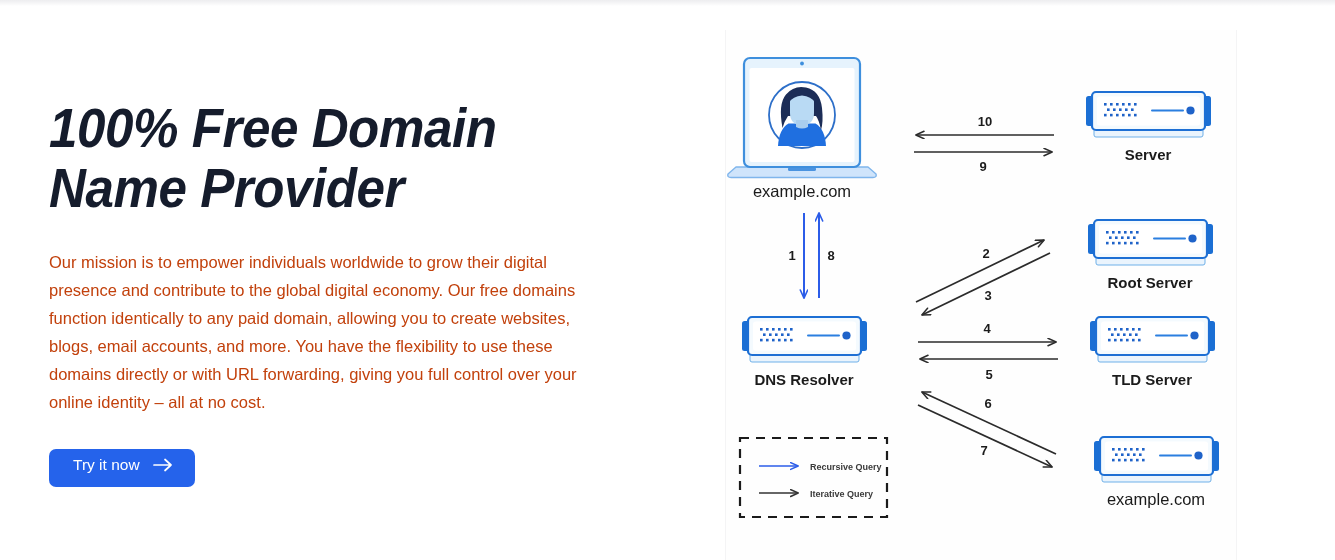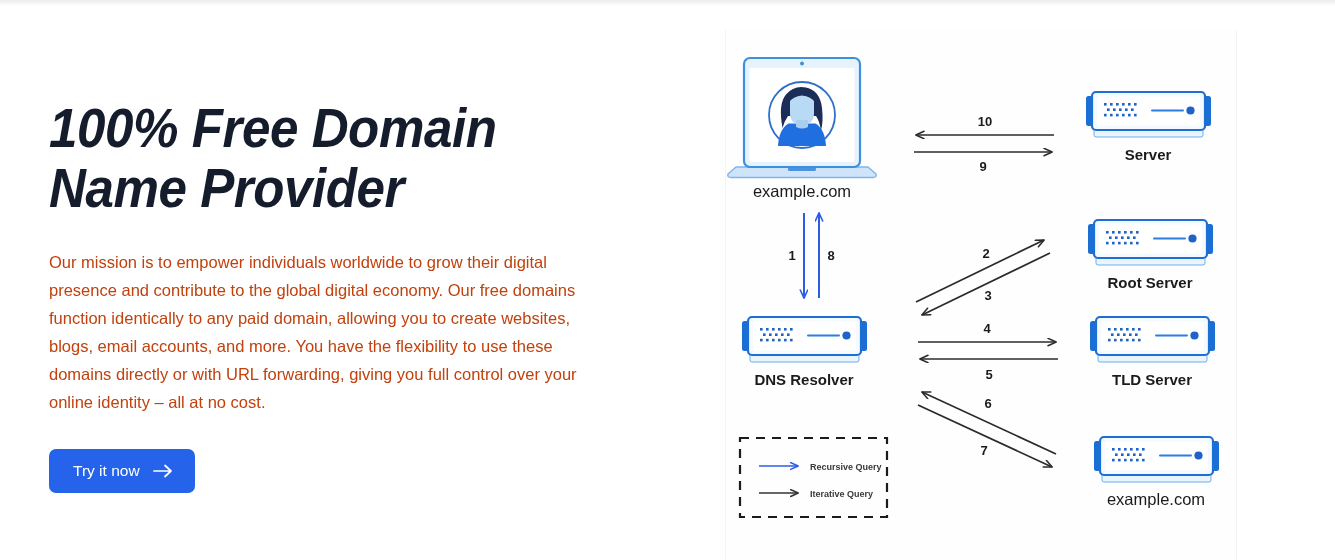--- a/index.html
+++ b/index.html
@@ -38,21 +38,21 @@
     line-height: 28px;
     color: #c2410c;
     width: 560px;
   }
 
   .cta {
     display: inline-flex;
     align-items: center;
     gap: 13px;
     margin-top: 33px;
-    padding: 14px 22px 14px 24px;
+    padding: 8px 22px 14px 24px;
     background: #2563eb;
     color: #ffffff;
     font-size: 15.5px;
     font-weight: 400;
     border: none;
     border-radius: 7px;
     cursor: pointer;
     line-height: 1;
   }
   .cta .arrow { display: inline-block; line-height: 0; }

